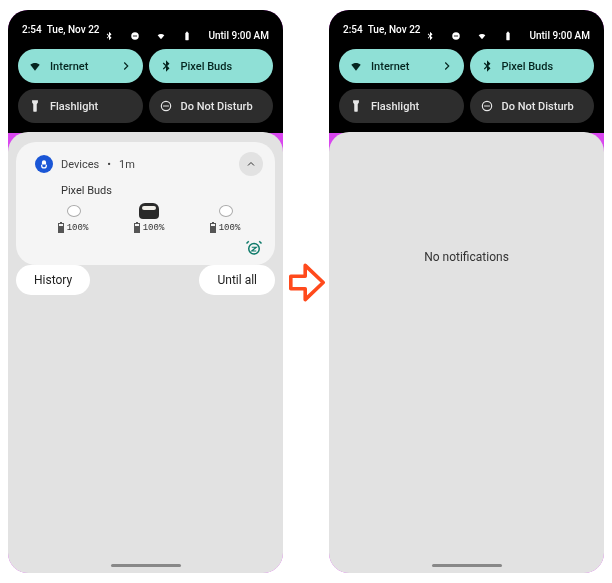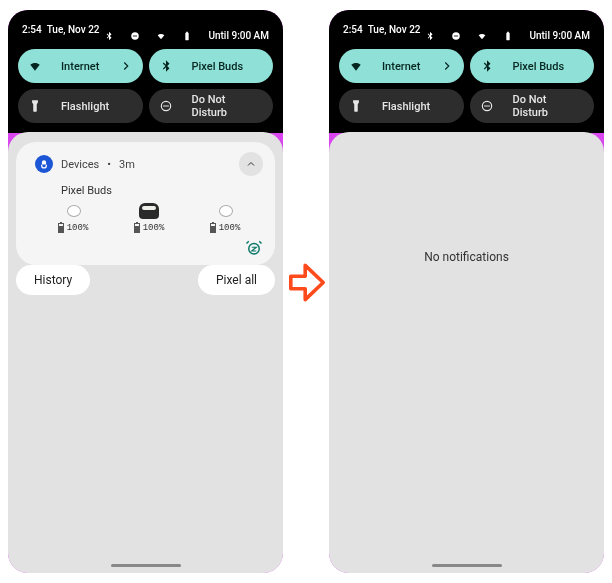--- a/index.html
+++ b/index.html
@@ -52,21 +52,21 @@
     display: flex;
     align-items: center;
     padding: 0 10px;
     gap: 8px;
     font-size: 11px;
     font-weight: 500;
     cursor: pointer;
   }
   .qs-tile.on { background: #8fe0d6; color: #052620; }
   .qs-tile.off { background: #2d2d2d; color: #e6e6e6; }
-  .qs-tile .lbl { flex: 1; margin-left: 11px; }
+  .qs-tile .lbl { flex: 1; }
   .qs-ic { width: 14px; height: 14px; flex: 0 0 14px; display:flex; align-items:center; justify-content:center; }
   .shade {
     flex: 1;
     background: #e2e2e2;
     border-top-left-radius: 20px;
     border-top-right-radius: 20px;
     margin-top: -1px;
     padding: 10px 8px;
     display: flex;
     flex-direction: column;
@@ -236,21 +236,21 @@
   <div class="shade">
     <div class="card">
       <div class="card-header">
         <span class="app-ic">
           <svg width="10" height="10" viewBox="0 0 24 24" fill="#fff">
               <path d="M12 3a5 5 0 00-5 5v5h10V8a5 5 0 00-5-5zM5 14v2a7 7 0 0014 0v-2h-3v2a4 4 0 01-8 0v-2H5z"></path>
             </svg>
         </span>
         <span>Devices</span>
         <span> • </span>
-        <span>3m</span>
+        <span>1m</span>
         <span class="collapse-btn">
           <svg width="12" height="12" viewBox="0 0 24 24" fill="none" stroke="#333" stroke-width="2">
               <path d="M6 15l6-6 6 6"></path>
             </svg>
         </span>
       </div>
       <div class="card-title">Pixel Buds</div>
       <div class="buds-row">
         <div class="bud">
           <div class="bud-img earbud"></div>
@@ -280,21 +280,21 @@
               <circle cx="12" cy="13" r="7"></circle>
               <path d="M5 3L2 6M22 6l-3-3"></path>
               <path d="M9 11h6l-6 5h6" stroke-width="1.6"></path>
             </svg>
         </span>
       </div>
     </div>
 
     <div class="shade-actions">
       <div class="pill"><span>History</span></div>
-      <div class="pill"><span>Pixel all</span></div>
+      <div class="pill"><span>Until all</span></div>
     </div>
 
     <div class="handle"></div>
   </div>
 </div>
 
 <div class="phone right">
   <div class="topzone">
     <div class="statusbar">
       <div class="left">

